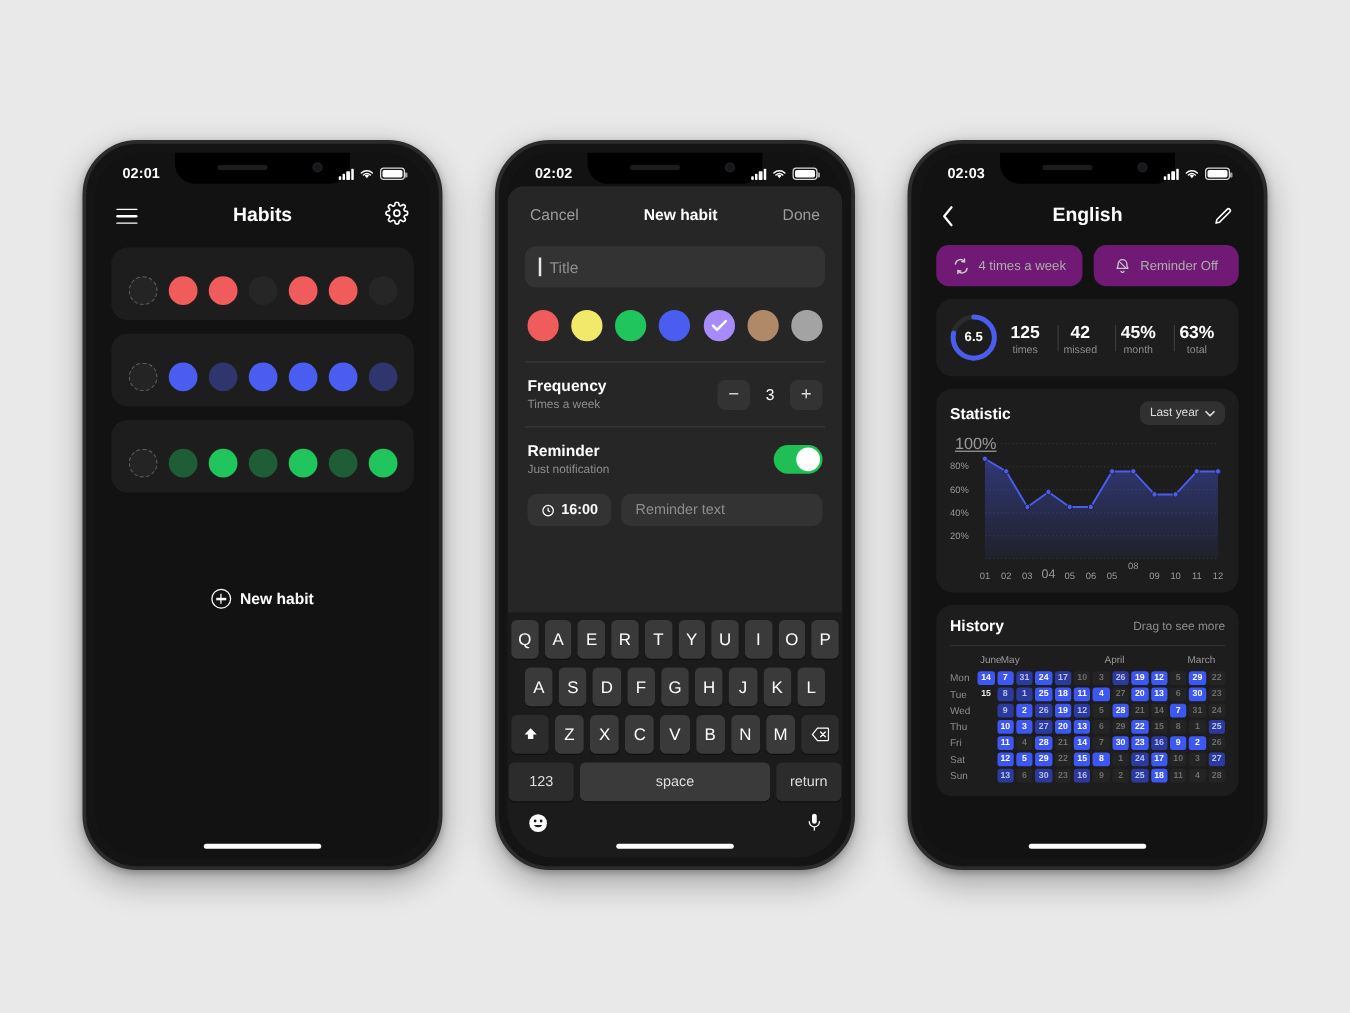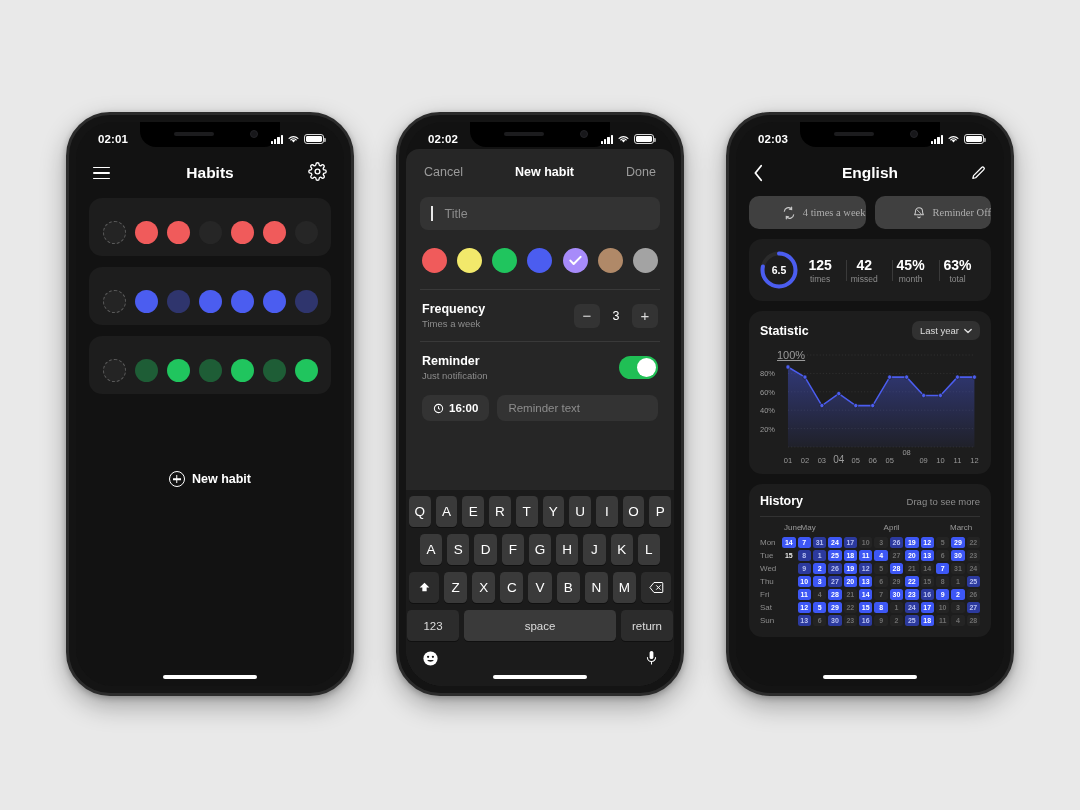--- a/index.html
+++ b/index.html
@@ -121,21 +121,21 @@
     background: #262626; border-radius: 13px 13px 0 0;
   }
   .sheet-bar {
     display: flex; align-items: center; justify-content: space-between;
     padding: 16px 18px 14px; font-size: 12.5px;
   }
   .sheet-side { color: #9b9b9b; }
   .sheet-title { font-size: 12.5px; font-weight: bold; color: #fff; }
   .title-input {
     margin: 4px 14px 0; height: 33px; background: #333333; border-radius: 8px;
-    display: flex; align-items: center; padding: 0 11px; gap: 12px;
+    display: flex; align-items: center; padding: 0 11px; gap: 7px;
   }
   .caret { width: 1.6px; height: 15px; background: #e8e8e8; }
   .ph { font-size: 12.5px; color: #8d8d8d; }
   .swatches { display: flex; justify-content: space-between; padding: 18px 16px 16px; }
   .sw { width: 25px; height: 25px; border-radius: 50%; display:flex; align-items:center; justify-content:center; }
   .sw svg { display: block; }
   .divider { height: 1px; background: #393939; margin: 0 14px; }
   .row {
     display: flex; align-items: center; justify-content: space-between;
     padding: 12px 16px 12px;
@@ -180,23 +180,23 @@
   .krow.r2 { padding: 0 11px; }
   .krow.r3 { padding: 0 0; }
   .key.wide { flex: 0 0 30px; background: #2c2c2c; }
   .key.space { flex: 0 0 152px; font-size: 11.5px; color:#ddd; }
   .key.act { flex: 0 0 52px; background: #2c2c2c; font-size: 11.5px; color:#ddd; }
   .kbot { display: flex; align-items: center; justify-content: space-between; padding: 2px 13px 0; }
 
   
   .pills { display: flex; gap: 9px; padding: 0 13px; }
   .pill {
-    flex: 1; height: 33px; background: #404040; border-radius: 10px;
-    display: flex; align-items: center; justify-content: flex-end; gap: 7px;
-    font-size: 10.5px; color: #adadad; font-family: Liberation Serif, serif;
+    flex: 1; height: 33px; background: #701a75; border-radius: 10px;
+    display: flex; align-items: center; justify-content: center; gap: 7px;
+    font-size: 10.5px; color: #adadad;
   }
   .stats { margin: 10px 13px 0; padding: 11px 10px; display: flex; align-items: center; justify-content: flex-end; }
   .ring { width: 40px; height: 40px; position: relative; flex: none; }
   .ring span {
     position: absolute; inset: 0; display: flex; align-items: center; justify-content: center;
     font-size: 10.5px; font-weight: bold;
   }
   .stat-items { display: flex; flex: 1; justify-content: space-around; }
   .stat { text-align: center; position: relative; padding: 0 4px; }
   .stat + .stat::before {
@@ -676,21 +676,21 @@
                 <circle cx="175.5" cy="48.5" r="2.2" fill="#4b5df0" stroke="#1d1d1d" stroke-width="0.7"></circle>
                 <circle cx="193.6" cy="48.5" r="2.2" fill="#4b5df0" stroke="#1d1d1d" stroke-width="0.7"></circle>
                 <circle cx="211.8" cy="30.1" r="2.2" fill="#4b5df0" stroke="#1d1d1d" stroke-width="0.7"></circle>
                 <circle cx="230.0" cy="30.1" r="2.2" fill="#4b5df0" stroke="#1d1d1d" stroke-width="0.7"></circle>
               </svg>
             <div id="chart-ylabels">
                 <div style="position: absolute; left: 0px; top: 69.15%; transform: translateY(-50%); font-size: 7.5px; color: rgb(154, 154, 154);">20%</div>
                 <div style="position: absolute; left: 0px; top: 53.56%; transform: translateY(-50%); font-size: 7.5px; color: rgb(154, 154, 154);">40%</div>
                 <div style="position: absolute; left: 0px; top: 37.97%; transform: translateY(-50%); font-size: 7.5px; color: rgb(154, 154, 154);">60%</div>
                 <div style="position: absolute; left: 0px; top: 22.37%; transform: translateY(-50%); font-size: 7.5px; color: rgb(154, 154, 154);">80%</div>
-                <div style="position: absolute; left: 17px; top: 6.78%; transform: translateY(-50%); font-size: 11px; color: rgb(154, 154, 154); text-decoration: underline;">100%</div>
+                <div style="position: absolute; left: 4px; top: 6.78%; transform: translateY(-50%); font-size: 13px; color: rgb(154, 154, 154); text-decoration: underline;">100%</div>
               </div>
             <div id="chart-xlabels">
                 <div style="position: absolute; left: 12.71%; bottom: 0px; transform: translateX(-50%); font-size: 7.5px; color: rgb(154, 154, 154);">01</div>
                 <div style="position: absolute; left: 20.42%; bottom: 0px; transform: translateX(-50%); font-size: 7.5px; color: rgb(154, 154, 154);">02</div>
                 <div style="position: absolute; left: 28.12%; bottom: 0px; transform: translateX(-50%); font-size: 7.5px; color: rgb(154, 154, 154);">03</div>
                 <div style="position: absolute; left: 35.82%; bottom: 0px; transform: translateX(-50%); font-size: 10px; color: rgb(154, 154, 154);">04</div>
                 <div style="position: absolute; left: 43.53%; bottom: 0px; transform: translateX(-50%); font-size: 7.5px; color: rgb(154, 154, 154);">05</div>
                 <div style="position: absolute; left: 51.23%; bottom: 0px; transform: translateX(-50%); font-size: 7.5px; color: rgb(154, 154, 154);">06</div>
                 <div style="position: absolute; left: 58.94%; bottom: 0px; transform: translateX(-50%); font-size: 7.5px; color: rgb(154, 154, 154);">05</div>
                 <div style="position: absolute; left: 66.64%; bottom: 8px; transform: translateX(-50%); font-size: 7.5px; color: rgb(154, 154, 154);">08</div>

